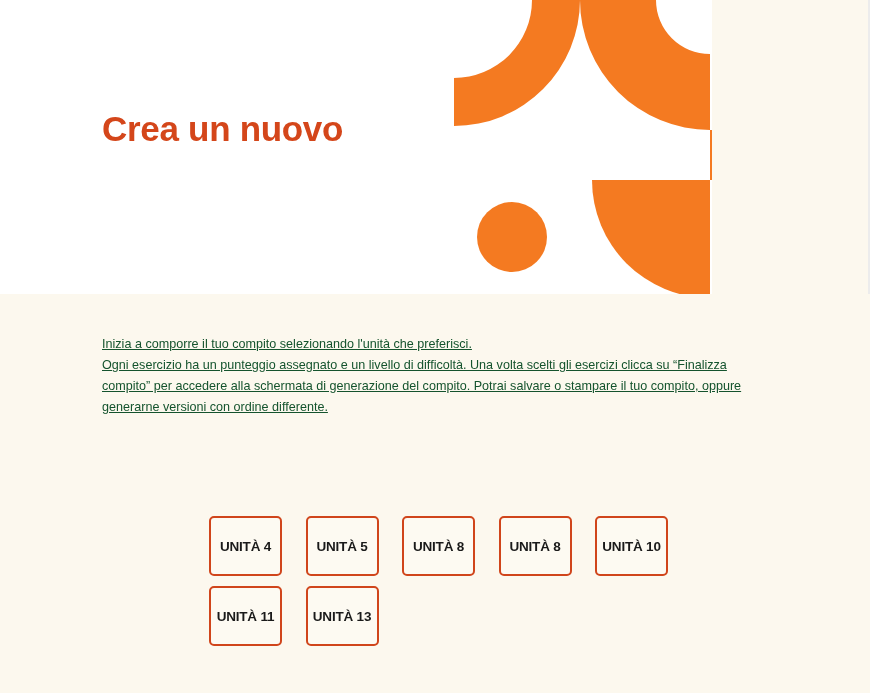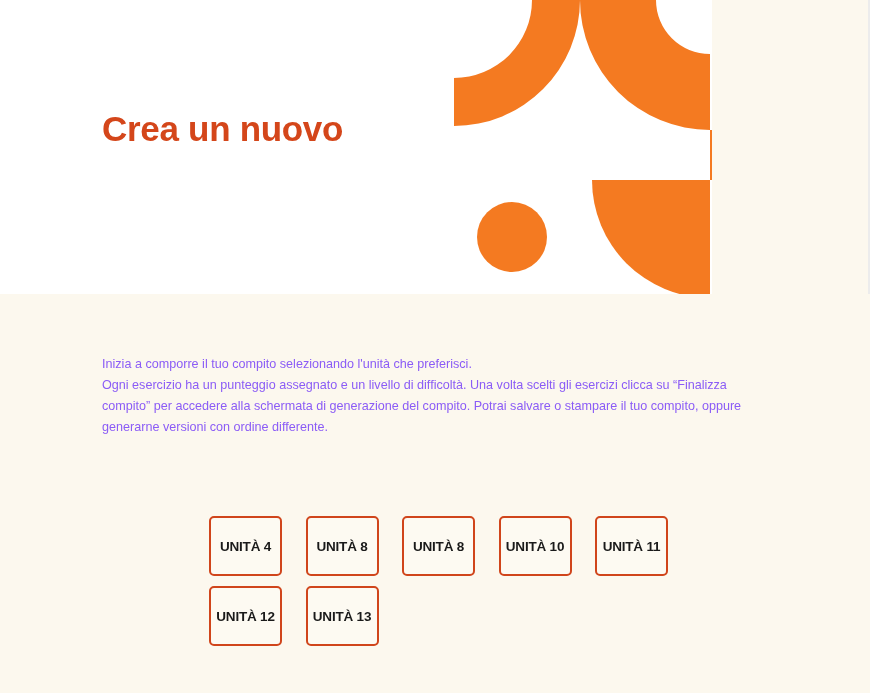--- a/index.html
+++ b/index.html
@@ -20,22 +20,22 @@
   .title {
     position: absolute; left: 102px; top: 110px;
     margin: 0;
     font-size: 35px; line-height: 38px; font-weight: bold;
     color: #d4461a;
     letter-spacing: -0.3px;
   }
   .title span { display: block; }
   .shapes { position: absolute; left: 0; top: 0; }
   .intro {
-    position: absolute; left: 102px; top: 354px; width: 660px;
-    font-size: 12.6px; line-height: 21px; color: #8b5cf6;
+    position: absolute; left: 102px; top: 334px; width: 660px;
+    font-size: 12.6px; line-height: 21px; color: #14532d; text-decoration: underline;
   }
   .intro p { margin: 0; }
   .units {
     position: absolute; left: 209px; top: 516px;
     display: grid;
     grid-template-columns: repeat(5, 73px);
     grid-auto-rows: 52px;
     column-gap: 23.5px; row-gap: 18px;
   }
   .unit-btn {
@@ -77,19 +77,19 @@
 </div>
 <div class="right-edge"></div>
 
 <div class="intro">
   <p>Inizia a comporre il tuo compito selezionando l'unità che preferisci.</p>
   <p>Ogni esercizio ha un punteggio assegnato e un livello di difficoltà. Una volta scelti gli esercizi clicca su “Finalizza compito” per accedere alla schermata di generazione del compito. Potrai salvare o stampare il tuo compito, oppure generarne versioni con ordine differente.</p>
 </div>
 
 <div class="units">
   <div class="unit-btn">UNITÀ 4</div>
+  <div class="unit-btn">UNITÀ 5</div>
   <div class="unit-btn">UNITÀ 8</div>
   <div class="unit-btn">UNITÀ 8</div>
   <div class="unit-btn">UNITÀ 10</div>
   <div class="unit-btn">UNITÀ 11</div>
-  <div class="unit-btn">UNITÀ 12</div>
   <div class="unit-btn">UNITÀ 13</div>
 </div>
 
 </body></html>

